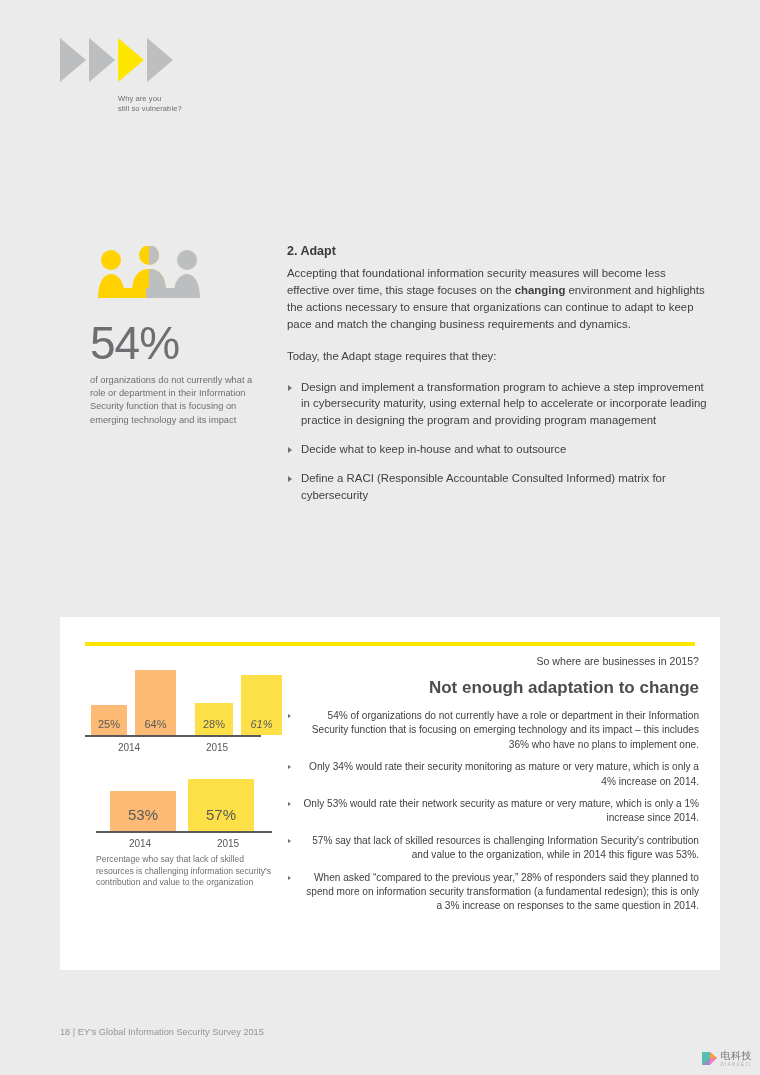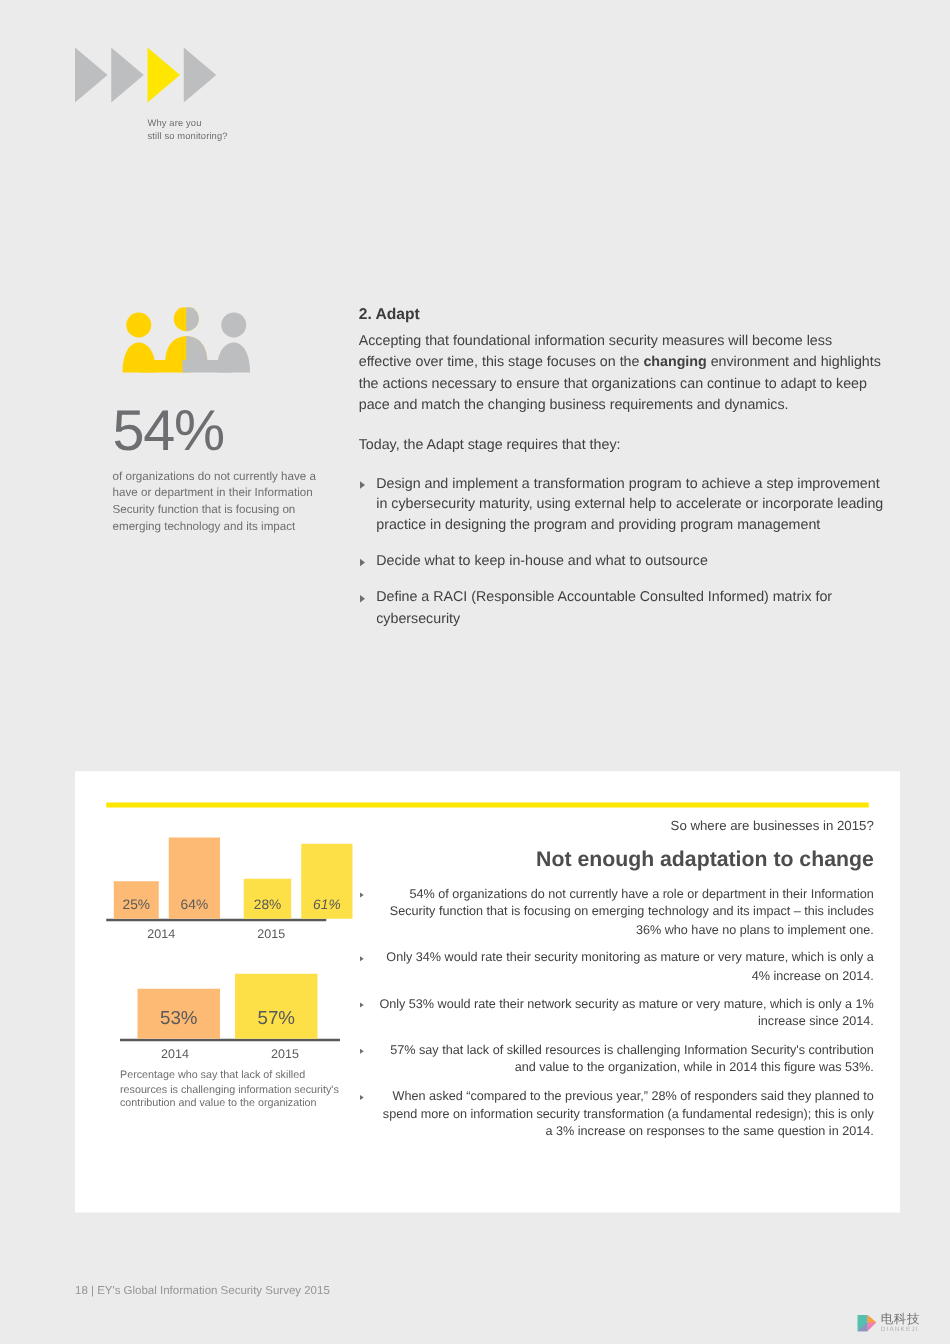--- a/index.html
+++ b/index.html
@@ -233,21 +233,21 @@
   
   .footer {
     position: absolute;
     left: 60px;
     top: 1027px;
     font-size: 9.2px;
     color: #939598;
   }
   .watermark {
     position: absolute;
-    right: 24px;
+    right: 8px;
     bottom: 8px;
     display: flex;
     align-items: center;
     opacity: 0.85;
   }
   .wm-mark {
     width: 17px;
     height: 17px;
     margin-right: 3px;
     position: relative;
@@ -270,21 +270,21 @@
 
 <div class="logo-block">
   <div class="chevrons">
     <div class="chev c1"></div>
     <div class="chev"></div>
     <div class="chev yellow"></div>
     <div class="chev"></div>
   </div>
   <div class="logo-tag">
     <div>Why are you</div>
-    <div>still so monitoring?</div>
+    <div>still so vulnerable?</div>
   </div>
 </div>
 
 <div class="stat-col">
   <svg class="people-icon" width="118" height="60" viewBox="0 0 118 60">
 
     <circle cx="21" cy="14" r="10" fill="#ffd200"></circle>
     <path d="M8 52 C8 36 14 28 21 28 C28 28 34 36 34 46 L34 52 Z" fill="#ffd200"></path>
     <path d="M30 42 L62 42 L62 52 L22 52 Z" fill="#ffd200"></path>
 
@@ -293,21 +293,21 @@
     <path d="M42 46 C42 30 49 23 59 23 C69 23 76 30 76 46 Z" fill="#ffd200"></path>
     <path d="M59 23 C69 23 76 30 76 46 L59 46 Z" fill="#bcbec0"></path>
     <rect x="41" y="44" width="36" height="6" fill="#ffd200"></rect>
     <rect x="59" y="44" width="18" height="6" fill="#bcbec0"></rect>
 
     <circle cx="97" cy="14" r="10" fill="#bcbec0"></circle>
     <path d="M110 52 C110 36 104 28 97 28 C90 28 84 36 84 46 L84 52 Z" fill="#bcbec0"></path>
     <path d="M88 42 L56 42 L56 52 L96 52 Z" fill="#bcbec0"></path>
   </svg>
   <div class="big-number">54%</div>
-  <div class="stat-caption">of organizations do not currently have a have or department in their Information Security function that is focusing on emerging technology and its impact</div>
+  <div class="stat-caption">of organizations do not currently what a role or department in their Information Security function that is focusing on emerging technology and its impact</div>
 </div>
 
 <div class="main-col">
   <div class="sec-title">2. Adapt</div>
   <p class="body-p"><span>Accepting that foundational information security measures will become less effective over time, this stage focuses on the </span><b>changing</b><span> environment and highlights the actions necessary to ensure that organizations can continue to adapt to keep pace and match the changing business requirements and dynamics.</span></p>
   <p class="body-p tight">Today, the Adapt stage requires that they:</p>
   <ul class="arrow-list">
     <li>Design and implement a transformation program to achieve a step improvement in cybersecurity maturity, using external help to accelerate or incorporate leading practice in designing the program and providing program management</li>
     <li>Decide what to keep in-house and what to outsource</li>
     <li>Define a RACI (Responsible Accountable Consulted Informed) matrix for cybersecurity</li>

